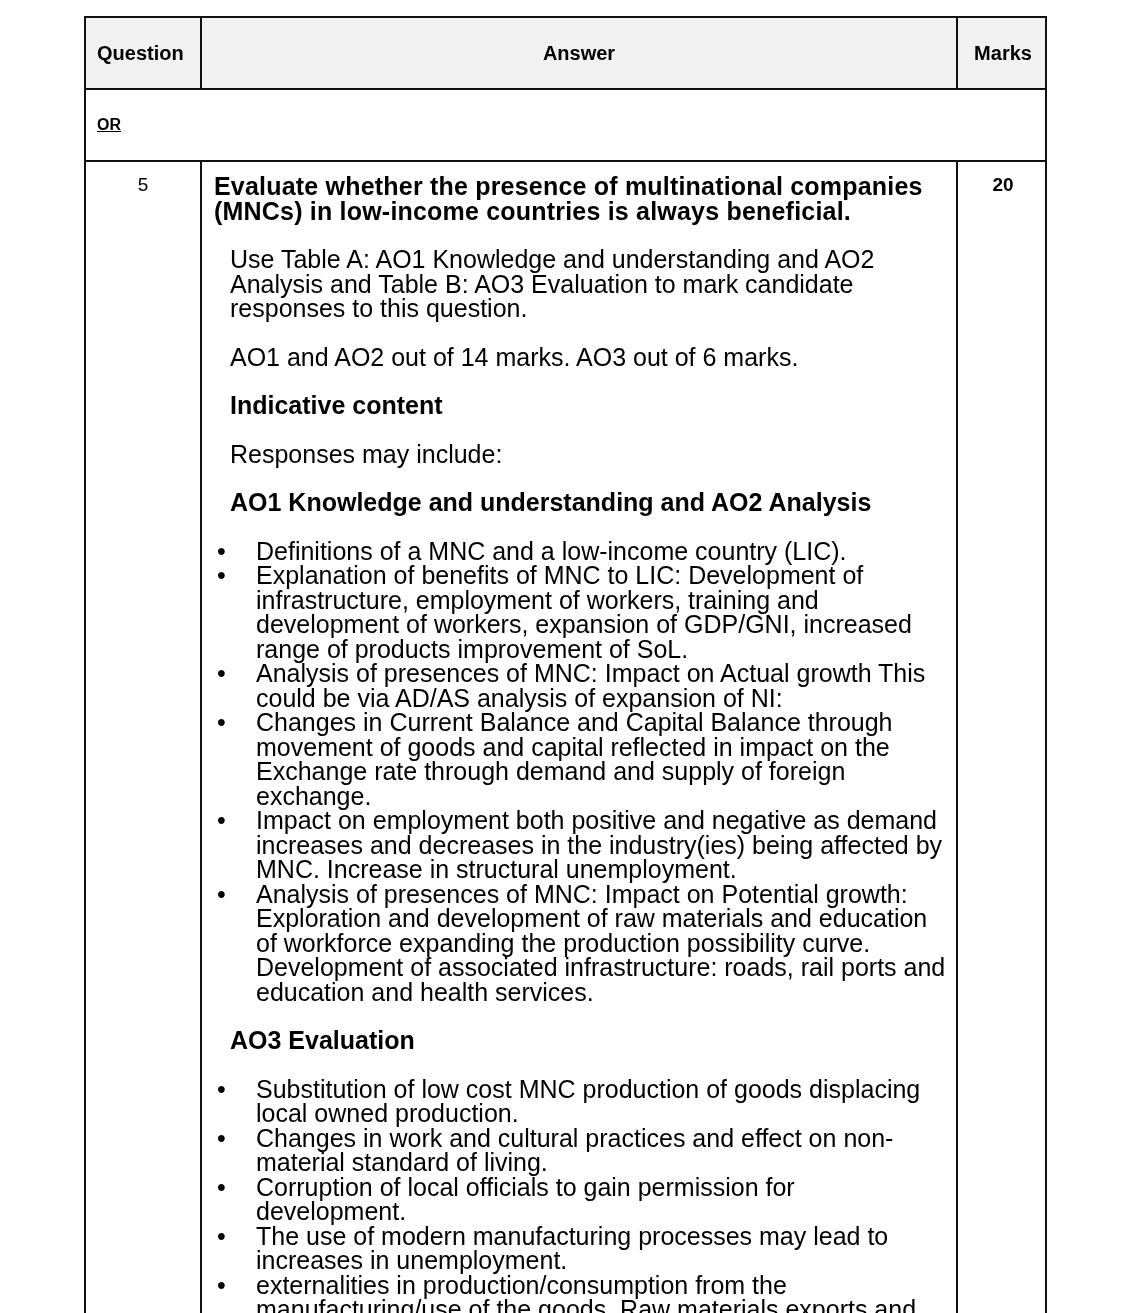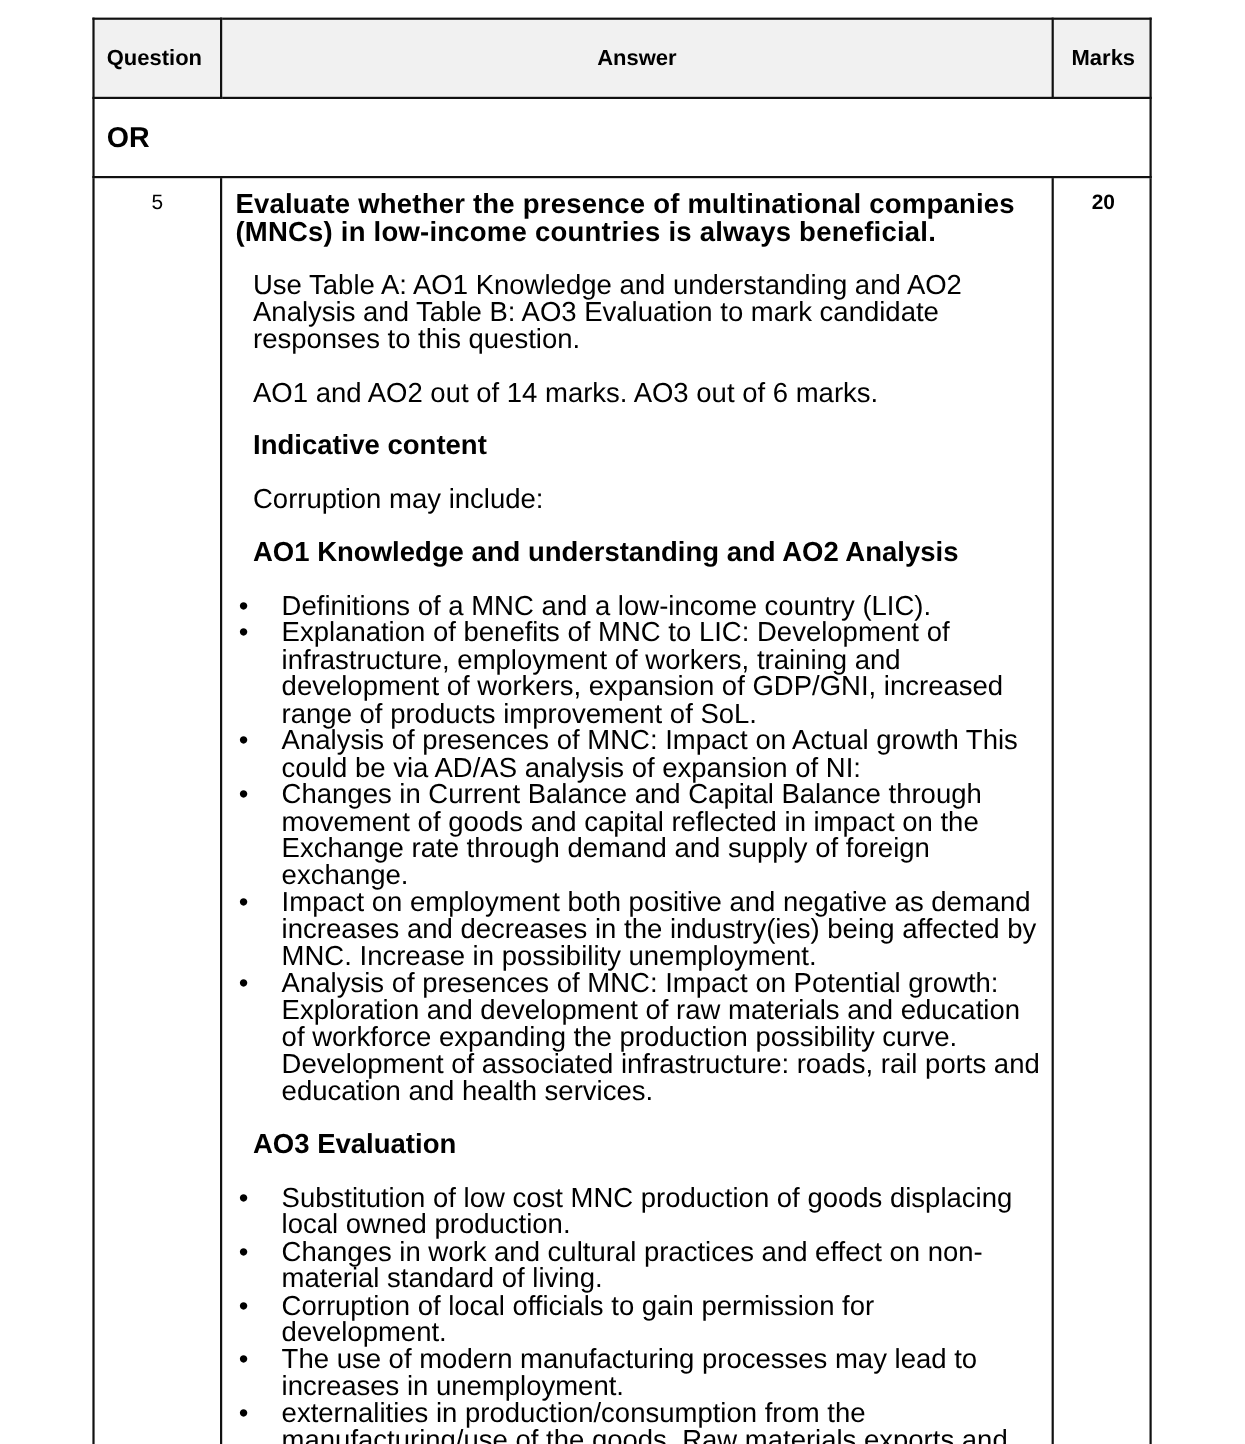--- a/index.html
+++ b/index.html
@@ -7,21 +7,21 @@
   table.ms {
     position: absolute; left: 84px; top: 16px;
     width: 961px; border-collapse: collapse; table-layout: fixed;
   }
   table.ms td, table.ms th { border: 2px solid #111; padding: 12px; vertical-align: top; }
   col.c1 { width: 116px; } col.c2 { width: 756px; } col.c3 { width: 89px; }
   tr.hdr th { background: #f1f1f1; height: 46px; font-weight: bold; font-size: 20px; vertical-align: middle; }
   tr.hdr th.q { text-align: left; padding-left: 11px; }
   tr.hdr th.a { }
   tr.hdr th.m { text-align: center; padding-right: 9px; }
-  tr.or td { height: 46px; font-weight: bold; font-size: 26px; vertical-align: middle; padding-left: 11px; }
+  tr.or td { height: 46px; font-weight: bold; font-size: 16px; vertical-align: middle; padding-left: 11px; text-decoration: underline; }
   td.qnum { text-align: center; font-size: 19px; padding-top: 12px !important; }
   td.marks { text-align: center; font-weight: bold; font-size: 19px; padding-top: 12px !important; padding-right: 9px !important; }
   td.ans { padding: 12px 10px 8px 12px !important; font-size: 25px; line-height: 24.5px; }
   .qtext { font-weight: bold; margin: 0 0 24px 0; letter-spacing: 0.2px; }
   p { margin: 0 0 24px 16px; }
   .bold { font-weight: bold; }
   ul { list-style: none; margin: 0 0 24px 0; padding: 0; }
   ul li { position: relative; padding-left: 42px; }
   ul li .bullet { position: absolute; left: 3px; top: 0; }
   p.last { margin-bottom: 0; }
@@ -44,28 +44,28 @@
   <tr class="or">
     <td colspan="3">OR</td>
   </tr>
   <tr>
     <td class="qnum">5</td>
     <td class="ans">
       <div class="qtext">Evaluate whether the presence of multinational companies (MNCs) in low-income countries is always beneficial.</div>
       <p>Use Table A: AO1 Knowledge and understanding and AO2 Analysis and Table B: AO3 Evaluation to mark candidate responses to this question.</p>
       <p>AO1 and AO2 out of 14 marks. AO3 out of 6 marks.</p>
       <p class="bold">Indicative content</p>
-      <p>Corruption may include:</p>
+      <p>Responses may include:</p>
       <p class="bold">AO1 Knowledge and understanding and AO2 Analysis</p>
       <ul>
         <li><span class="bullet">•</span><span>Definitions of a MNC and a low-income country (LIC).</span></li>
         <li><span class="bullet">•</span><span>Explanation of benefits of MNC to LIC: Development of infrastructure, employment of workers, training and development of workers, expansion of GDP/GNI, increased range of products improvement of SoL.</span></li>
         <li><span class="bullet">•</span><span>Analysis of presences of MNC: Impact on Actual growth This could be via AD/AS analysis of expansion of NI:</span></li>
         <li><span class="bullet">•</span><span>Changes in Current Balance and Capital Balance through movement of goods and capital reflected in impact on the Exchange rate through demand and supply of foreign exchange.</span></li>
-        <li><span class="bullet">•</span><span>Impact on employment both positive and negative as demand increases and decreases in the industry(ies) being affected by MNC. Increase in possibility unemployment.</span></li>
+        <li><span class="bullet">•</span><span>Impact on employment both positive and negative as demand increases and decreases in the industry(ies) being affected by MNC. Increase in structural unemployment.</span></li>
         <li><span class="bullet">•</span><span>Analysis of presences of MNC: Impact on Potential growth: Exploration and development of raw materials and education of workforce expanding the production possibility curve. Development of associated infrastructure: roads, rail ports and education and health services.</span></li>
       </ul>
       <p class="bold">AO3 Evaluation</p>
       <ul>
         <li><span class="bullet">•</span><span>Substitution of low cost MNC production of goods displacing local owned production.</span></li>
         <li><span class="bullet">•</span><span>Changes in work and cultural practices and effect on non-material standard of living.</span></li>
         <li><span class="bullet">•</span><span>Corruption of local officials to gain permission for development.</span></li>
         <li><span class="bullet">•</span><span>The use of modern manufacturing processes may lead to increases in unemployment.</span></li>
         <li><span class="bullet">•</span><span>externalities in production/consumption from the manufacturing/use of the goods. Raw materials exports and the problem of the ‘Dutch’ disease of high exchange rate and its impact on decreasing the level of existing exports leading to structural unemployment.</span></li>
       </ul>

